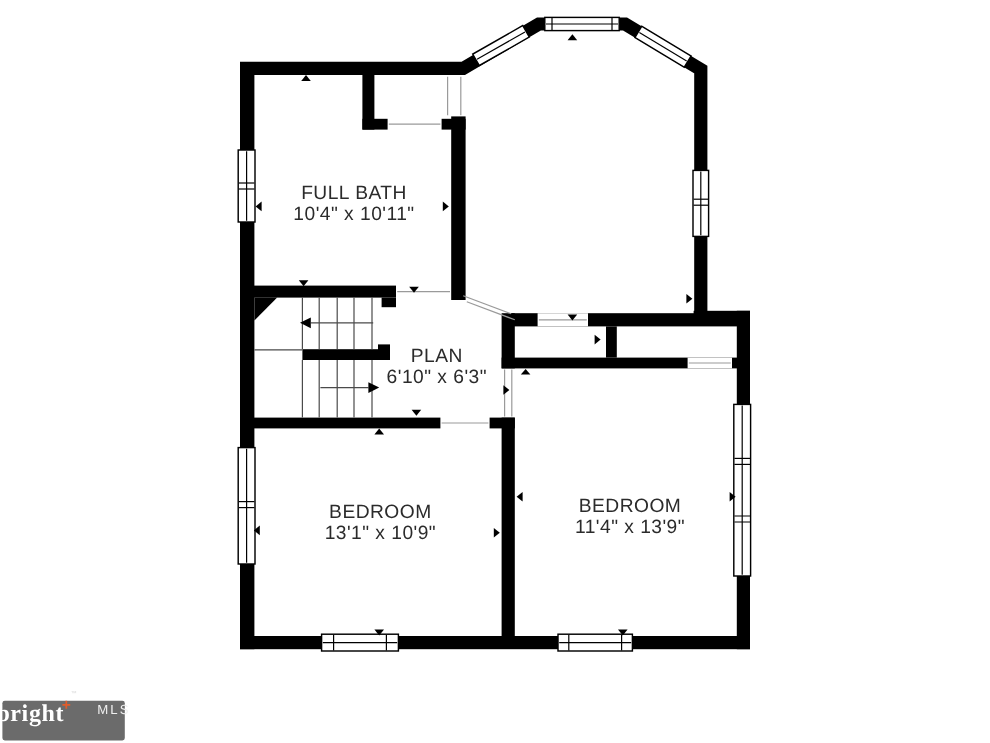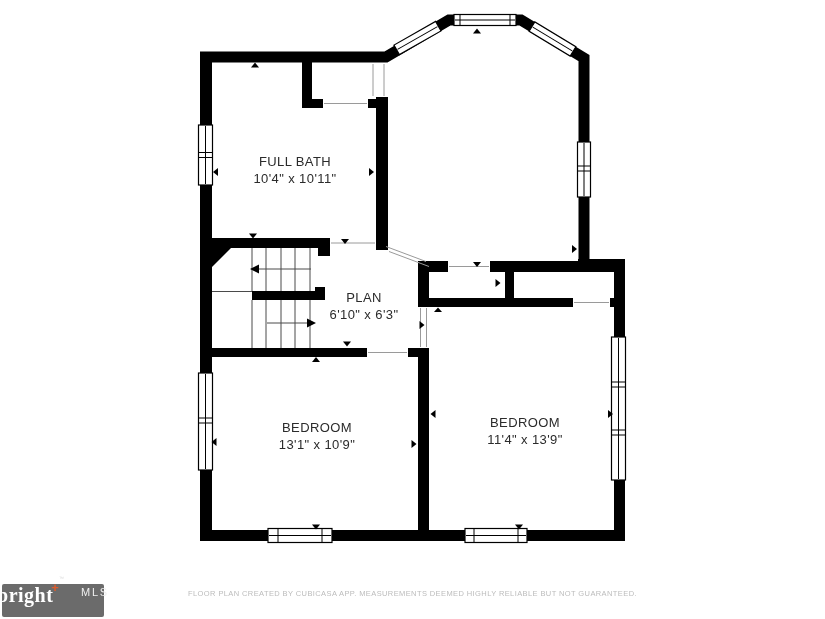--- a/index.html
+++ b/index.html
@@ -9,21 +9,21 @@
   
   .w{fill:var(--wall,#000);}
   .bay{fill:none;stroke:var(--wall,#000);stroke-width:11;stroke-linejoin:miter;}
   .win{fill:#fff;stroke:#000;stroke-width:1.2;}
   .wl{stroke:#000;stroke-width:1;fill:none;}
   .op{stroke:var(--opening_line,#9a9a9a);stroke-width:1;fill:none;}
   .st{stroke:var(--stair_line,#4a4a4a);stroke-width:1;fill:none;}
   .mk{fill:var(--wall,#000);}
   
   .room-label{position:absolute;transform:translate(-50%,-50%);text-align:center;
-      color:var(--label,#2b2b2b);font-size:13px;line-height:17px;letter-spacing:.4px;
+      color:var(--label,#2b2b2b);font-size:16px;line-height:17px;letter-spacing:.4px;
       white-space:nowrap;font-weight:400;}
   
   #logo{position:absolute;left:2px;top:584px;width:102px;height:33px;
       background:var(--logo_bg,#6b6b6b);border-radius:2px;display:flex;
       align-items:flex-start;justify-content:center;}
   #logo .brand{font-family:"Liberation Serif",serif;font-weight:700;color:#fff;
       font-size:20px;letter-spacing:.5px;}
   #logo .plus{color:var(--logo_plus,#e05c2b);font-size:13px;font-weight:700;
       margin-left:-2px;position:relative;top:-4px;}
   #logo .tm{color:#d9d9d9;font-size:5px;position:relative;top:-9px;}
@@ -229,15 +229,14 @@
     <div>BEDROOM</div>
     <div>11'4" x 13'9"</div>
   </div>
 
   <div id="logo">
     <span class="brand">bright</span>
       <span class="plus">+</span>
       <span class="tm">™</span>
       <span class="suffix">MLS</span>
   </div>
-  <div id="disclaimer">FLOOR PLAN CREATED BY CUBICASA APP. MEASUREMENTS DEEMED HIGHLY RELIABLE BUT NOT GUARANTEED.</div>
 
 </div>
 
 </body></html>

